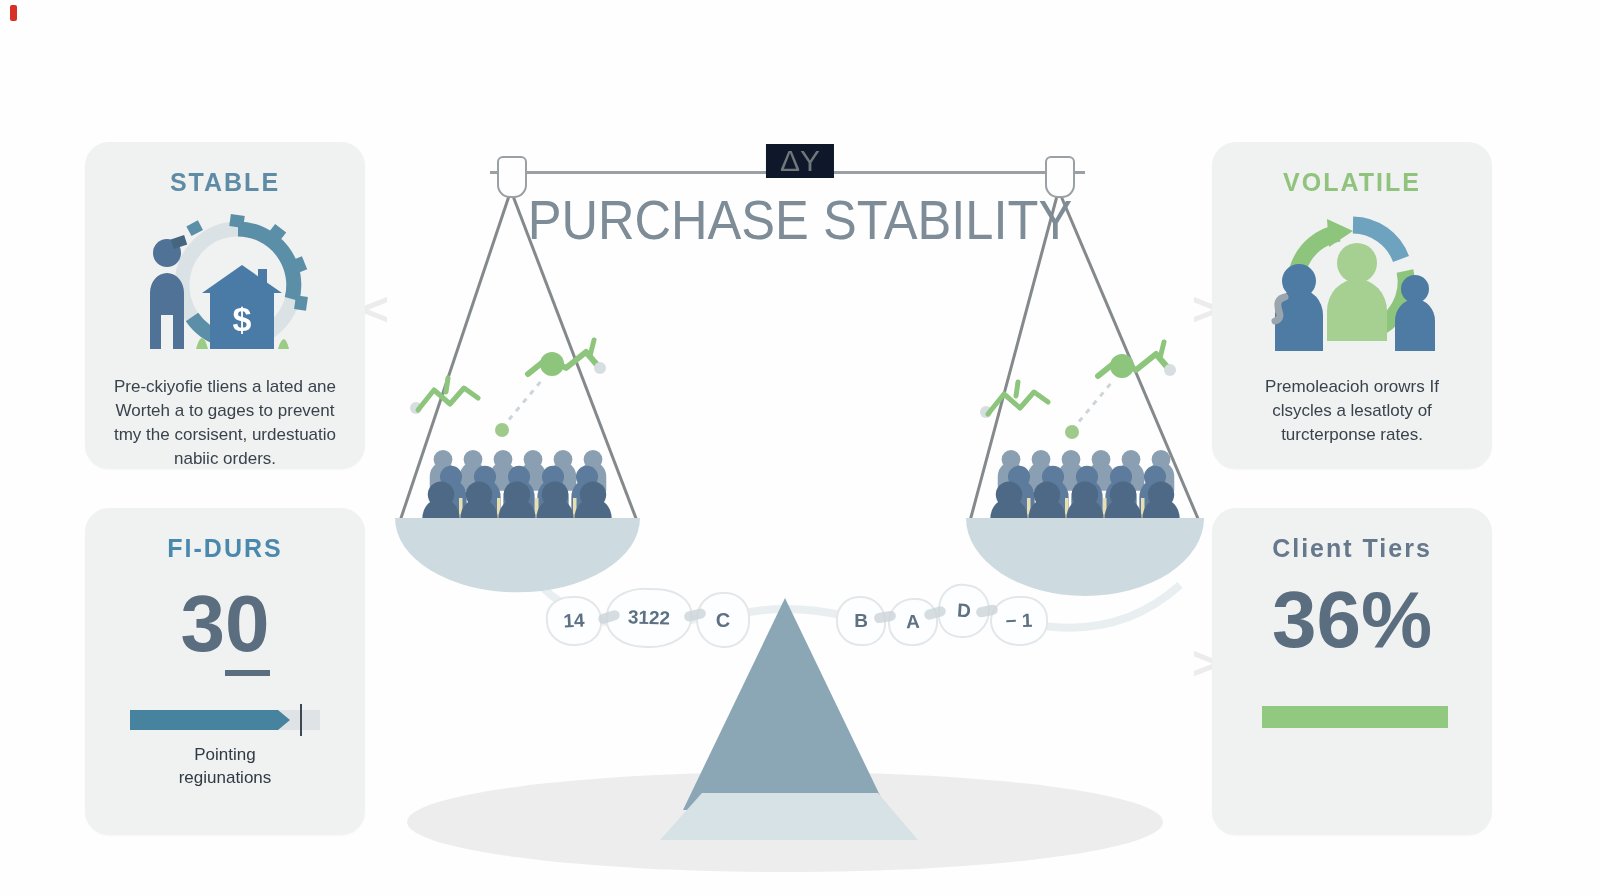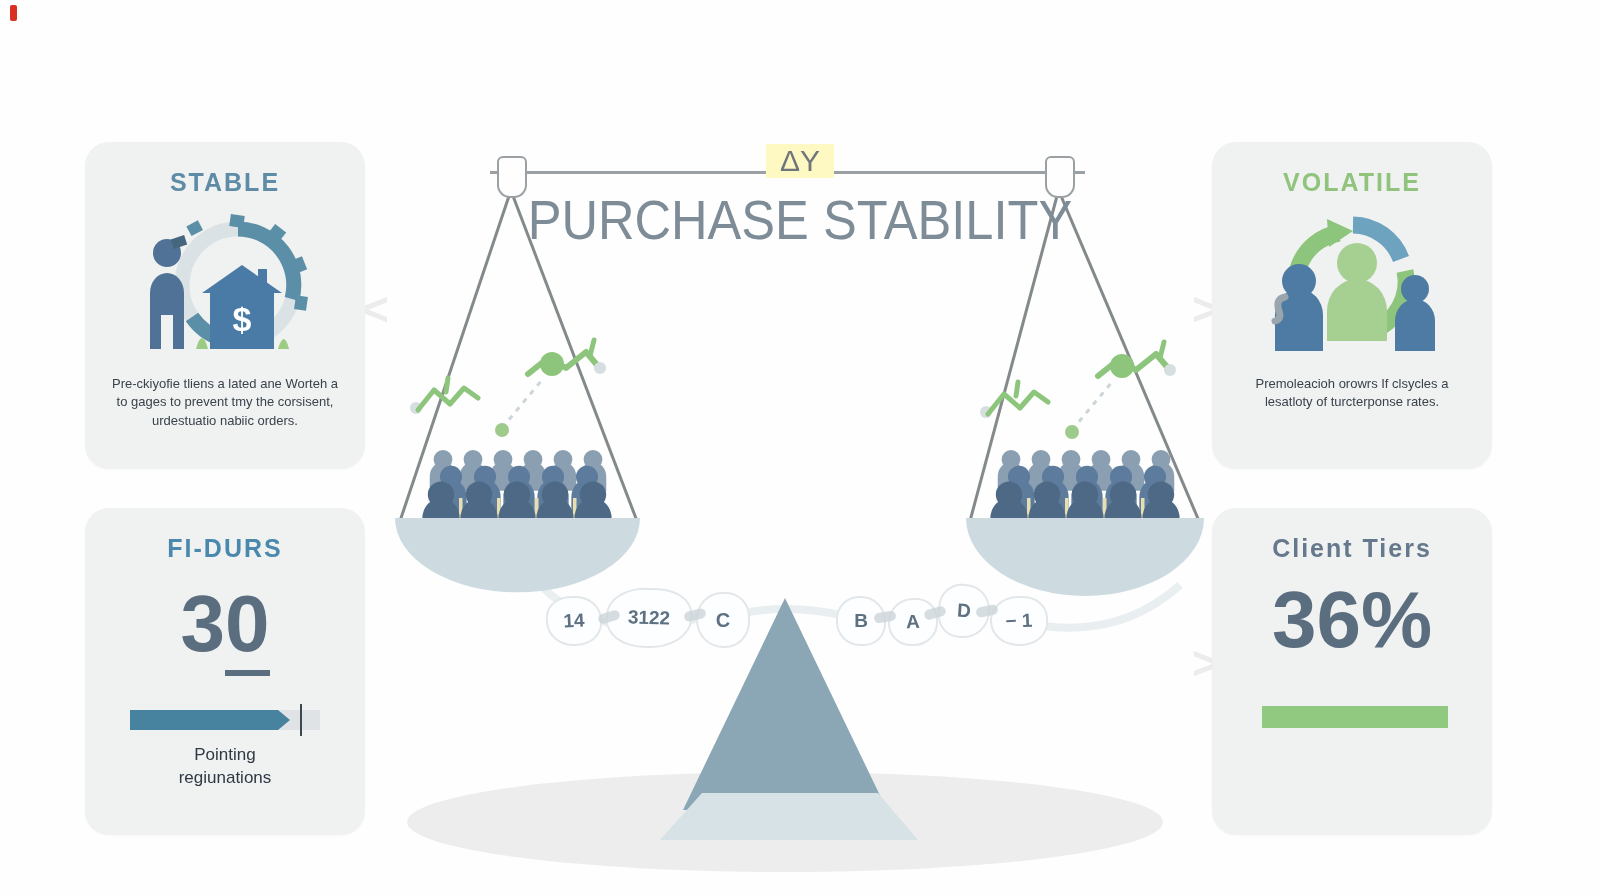--- a/index.html
+++ b/index.html
@@ -15,38 +15,38 @@
   .card{width:280px;height:327px;background:#f0f1f1;border-radius:24px;box-shadow:0 1px 2px rgba(0,0,0,0.03);}
   .card.tl{left:85px;top:142px;}
   .card.bl{left:85px;top:508px;}
   .card.tr{left:1212px;top:142px;}
   .card.br{left:1212px;top:508px;}
   .card h3{margin:26px 0 0 0;text-align:center;font-size:25px;letter-spacing:2px;font-weight:bold;}
   .h-stable{color:#5e8ca6;}
   .h-volatile{color:#90c47d;}
   .h-fidurs{color:#4a89ad;letter-spacing:4px;font-size:23px;}
   .h-tiers{color:#66788c;font-weight:normal;letter-spacing:1px;font-size:30px;margin-top:34px;}
-  .card p{margin:6px 22px 7px 22px;text-align:center;font-size:13px;line-height:1.42;color:#39434c;}
+  .card p{margin:6px 22px 7px 22px;text-align:center;font-size:17px;line-height:1.42;color:#39434c;}
   .icon-wrap{display:flex;justify-content:center;margin-top:4px;}
   .bignum{position:absolute;left:0;width:100%;text-align:center;font-weight:bold;color:#5b6e80;}
   .bignum.main{top:76px;font-size:80px;line-height:1;}
   .bignum.main .u{border-bottom:6px solid #5b6e80;padding-bottom:2px;}
   .bignum.sub{top:148px;font-size:42px;letter-spacing:1px;}
   .caption{position:absolute;left:0;top:236px;width:100%;text-align:center;font-size:17px;
            line-height:1.35;color:#2f3a44;}
   
   .bar-track{position:absolute;left:45px;top:202px;width:190px;height:20px;background:#dfe3e6;}
   .bar-fill{position:absolute;left:0;top:0;height:20px;background:#47829e;
             clip-path:polygon(0 0,calc(100% - 12px) 0,100% 50%,calc(100% - 12px) 100%,0 100%);}
   .bar-cursor{position:absolute;top:-6px;width:2px;height:32px;background:#3a4a55;}
   
   .green-bar{position:absolute;left:50px;top:198px;width:186px;height:22px;background:#90c97f;}
   
   .beam{top:171px;left:490px;width:595px;height:2.5px;background:#9aa0a3;}
-  .beam-label{top:144px;left:50%;transform:translateX(-50%);background:#fef9c3;padding:0 14px;
+  .beam-label{top:144px;left:50%;transform:translateX(-50%);background:#0f172a;padding:0 14px;
               font-size:30px;color:#70767a;}
   .headline{top:188px;left:0;width:1600px;text-align:center;font-size:55px;color:#7d8c96;
             letter-spacing:0;}
   .headline span{display:inline-block;transform:scaleX(0.92);}
   .hanger{width:26px;height:38px;background:#fefefe;border:2.5px solid #9aa0a3;
           border-radius:6px 6px 13px 13px;}
   .hanger.l{left:497px;top:156px;}
   .hanger.r{left:1045px;top:156px;}
   svg.scene{left:0;top:0;}
   

